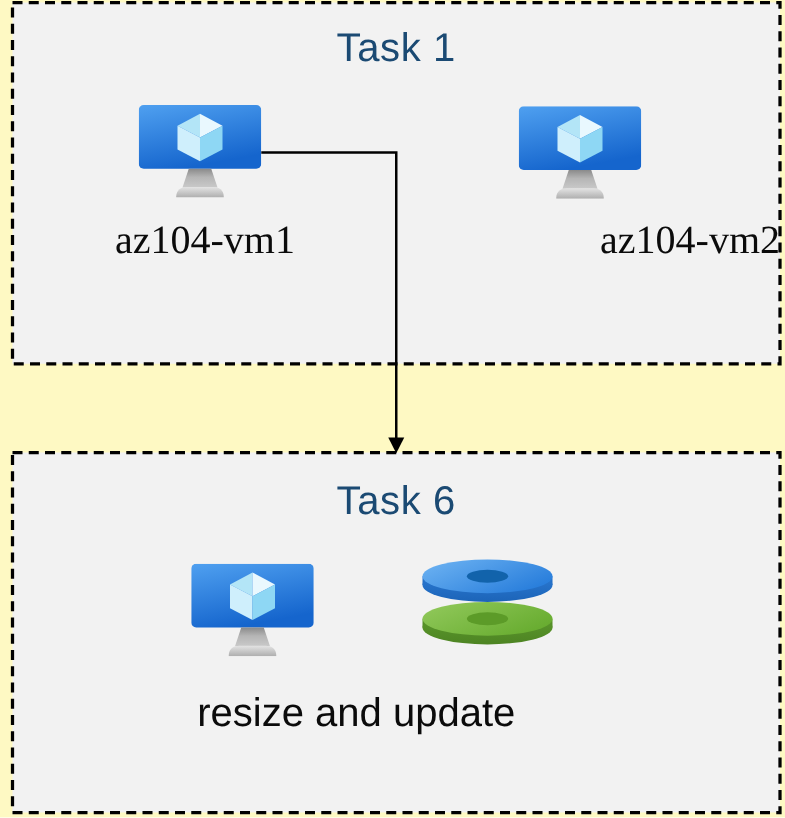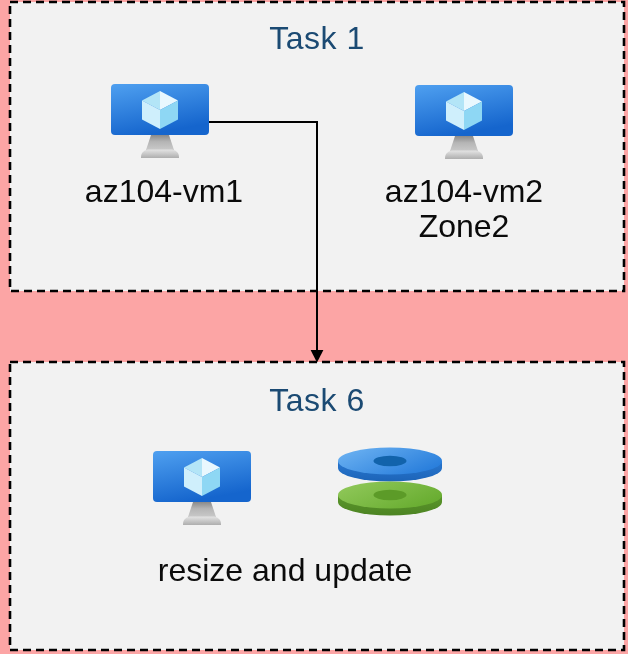--- a/index.html
+++ b/index.html
@@ -1,36 +1,37 @@
 <!DOCTYPE html>
 <html><head>
 <meta charset="utf-8">
 <style>
   html,body{margin:0;padding:0;background:#ffffff;}
   .stage{
     position:relative;
     width:628px;height:654px;
-    background:#fca5a5;
+    background:#fef9c3;
     font-family:"Liberation Sans", sans-serif;
     overflow:hidden;
   }
   .bg{position:absolute;left:0;top:0;}
   .abs{position:absolute;}
   .title{
     left:10px;width:614px;
     text-align:center;
     font-size:32px;line-height:38px;
     color:#1b4a73;
     letter-spacing:0.5px;
   }
   .vm-label{
     width:320px;
     text-align:center;
     font-size:32px;line-height:35px;
     color:#0b0b0b;
+    font-family:Liberation Serif, serif;
   }
   .caption{
     width:320px;
     text-align:center;
     font-size:32px;line-height:40px;
     color:#0b0b0b;
   }
   .icon{display:block;position:absolute;}
 </style>
 </head>
@@ -105,23 +106,22 @@
   <svg class="icon" style="left:111px;top:84px;" width="98" height="74" viewBox="0 0 98 74">
     <use href="#vm-icon"></use>
   </svg>
   <svg class="icon" style="left:415px;top:85px;" width="98" height="74" viewBox="0 0 98 74">
     <use href="#vm-icon"></use>
   </svg>
 
   <div class="abs vm-label" style="left:4px;top:174px;">
     <span>az104-vm1</span><br>
   </div>
-  <div class="abs vm-label" style="left:304px;top:174px;">
+  <div class="abs vm-label" style="left:304px;top:174px;text-align:right;">
     <span>az104-vm2</span><br>
-    <span>Zone2</span>
   </div>
 
   <div class="abs title" style="top:381px;">Task 6</div>
 
   <svg class="icon" style="left:153px;top:451px;" width="98" height="74" viewBox="0 0 98 74">
     <use href="#vm-icon"></use>
   </svg>
   <svg class="icon" style="left:337px;top:446px;" width="106" height="72" viewBox="0 0 106 72">
     <use href="#disks-icon"></use>
   </svg>

